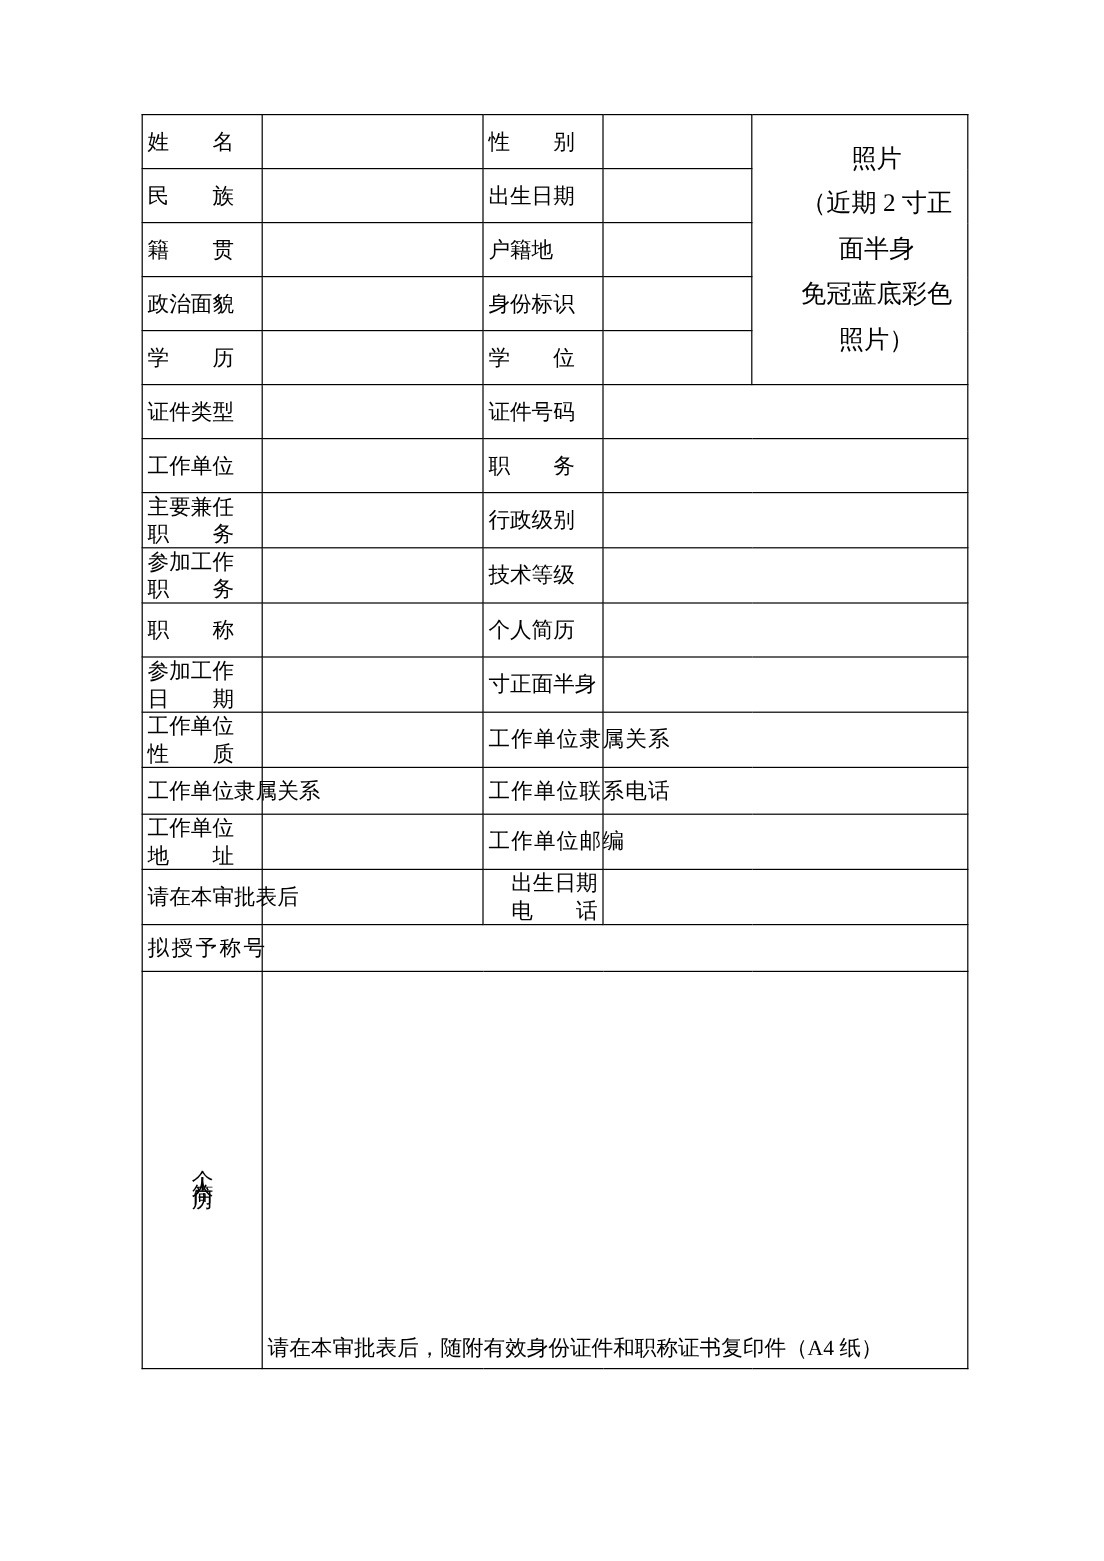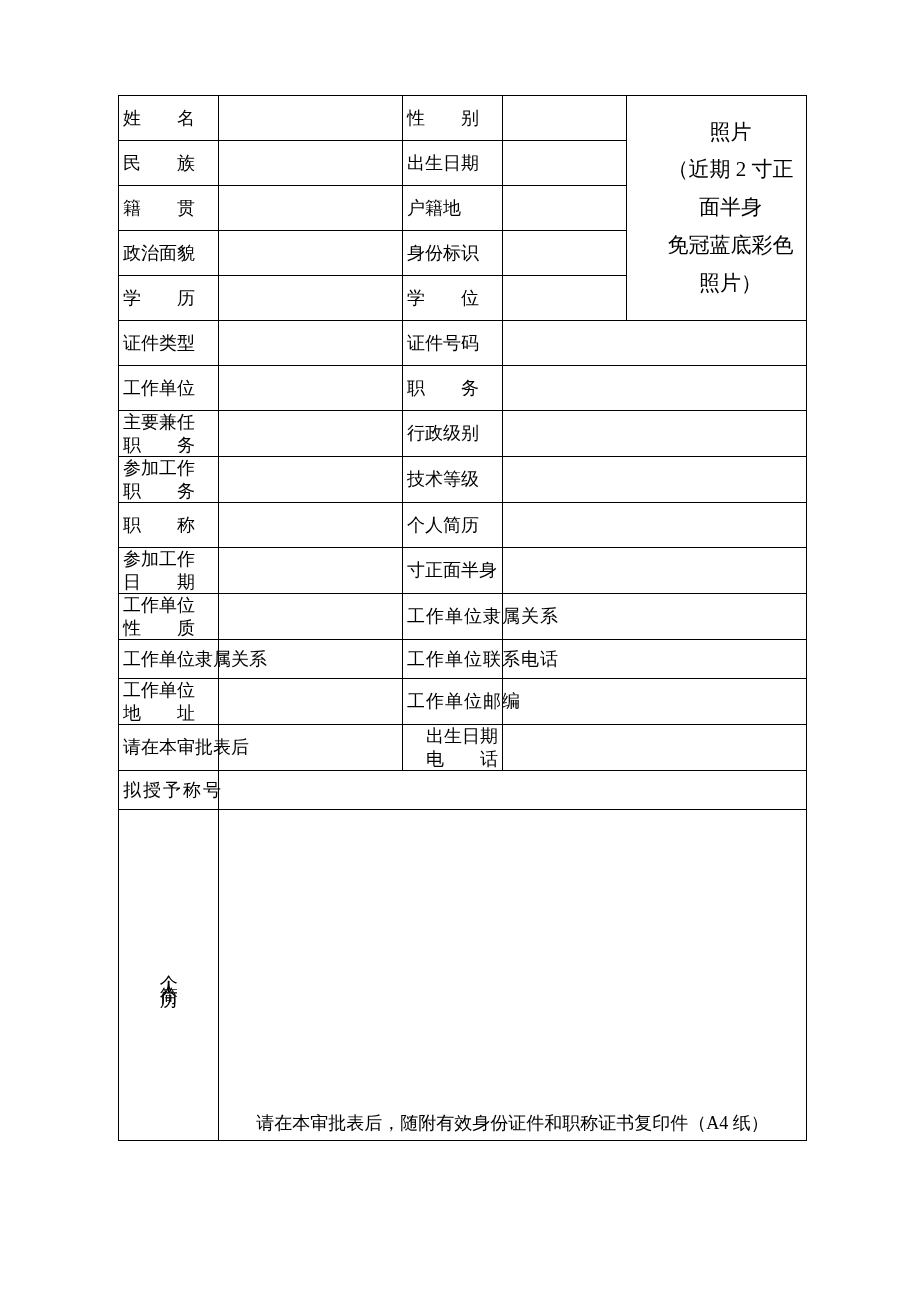--- a/index.html
+++ b/index.html
@@ -45,21 +45,20 @@
     text-align: center;
   }
   .resume-label span {
     display: inline-block;
     writing-mode: vertical-rl;
     letter-spacing: 6px;
   }
   .resume-body {
     vertical-align: bottom;
     padding-bottom: 6px;
-    text-align: center;
   }
   .input-cell { }
   col.c1 { width: 100px; }
   col.c2 { width: 184px; }
   col.c3 { width: 100px; }
   col.c4 { width: 124px; }
   col.c5 { width: 180px; }
 </style>
 </head>
 <body>

